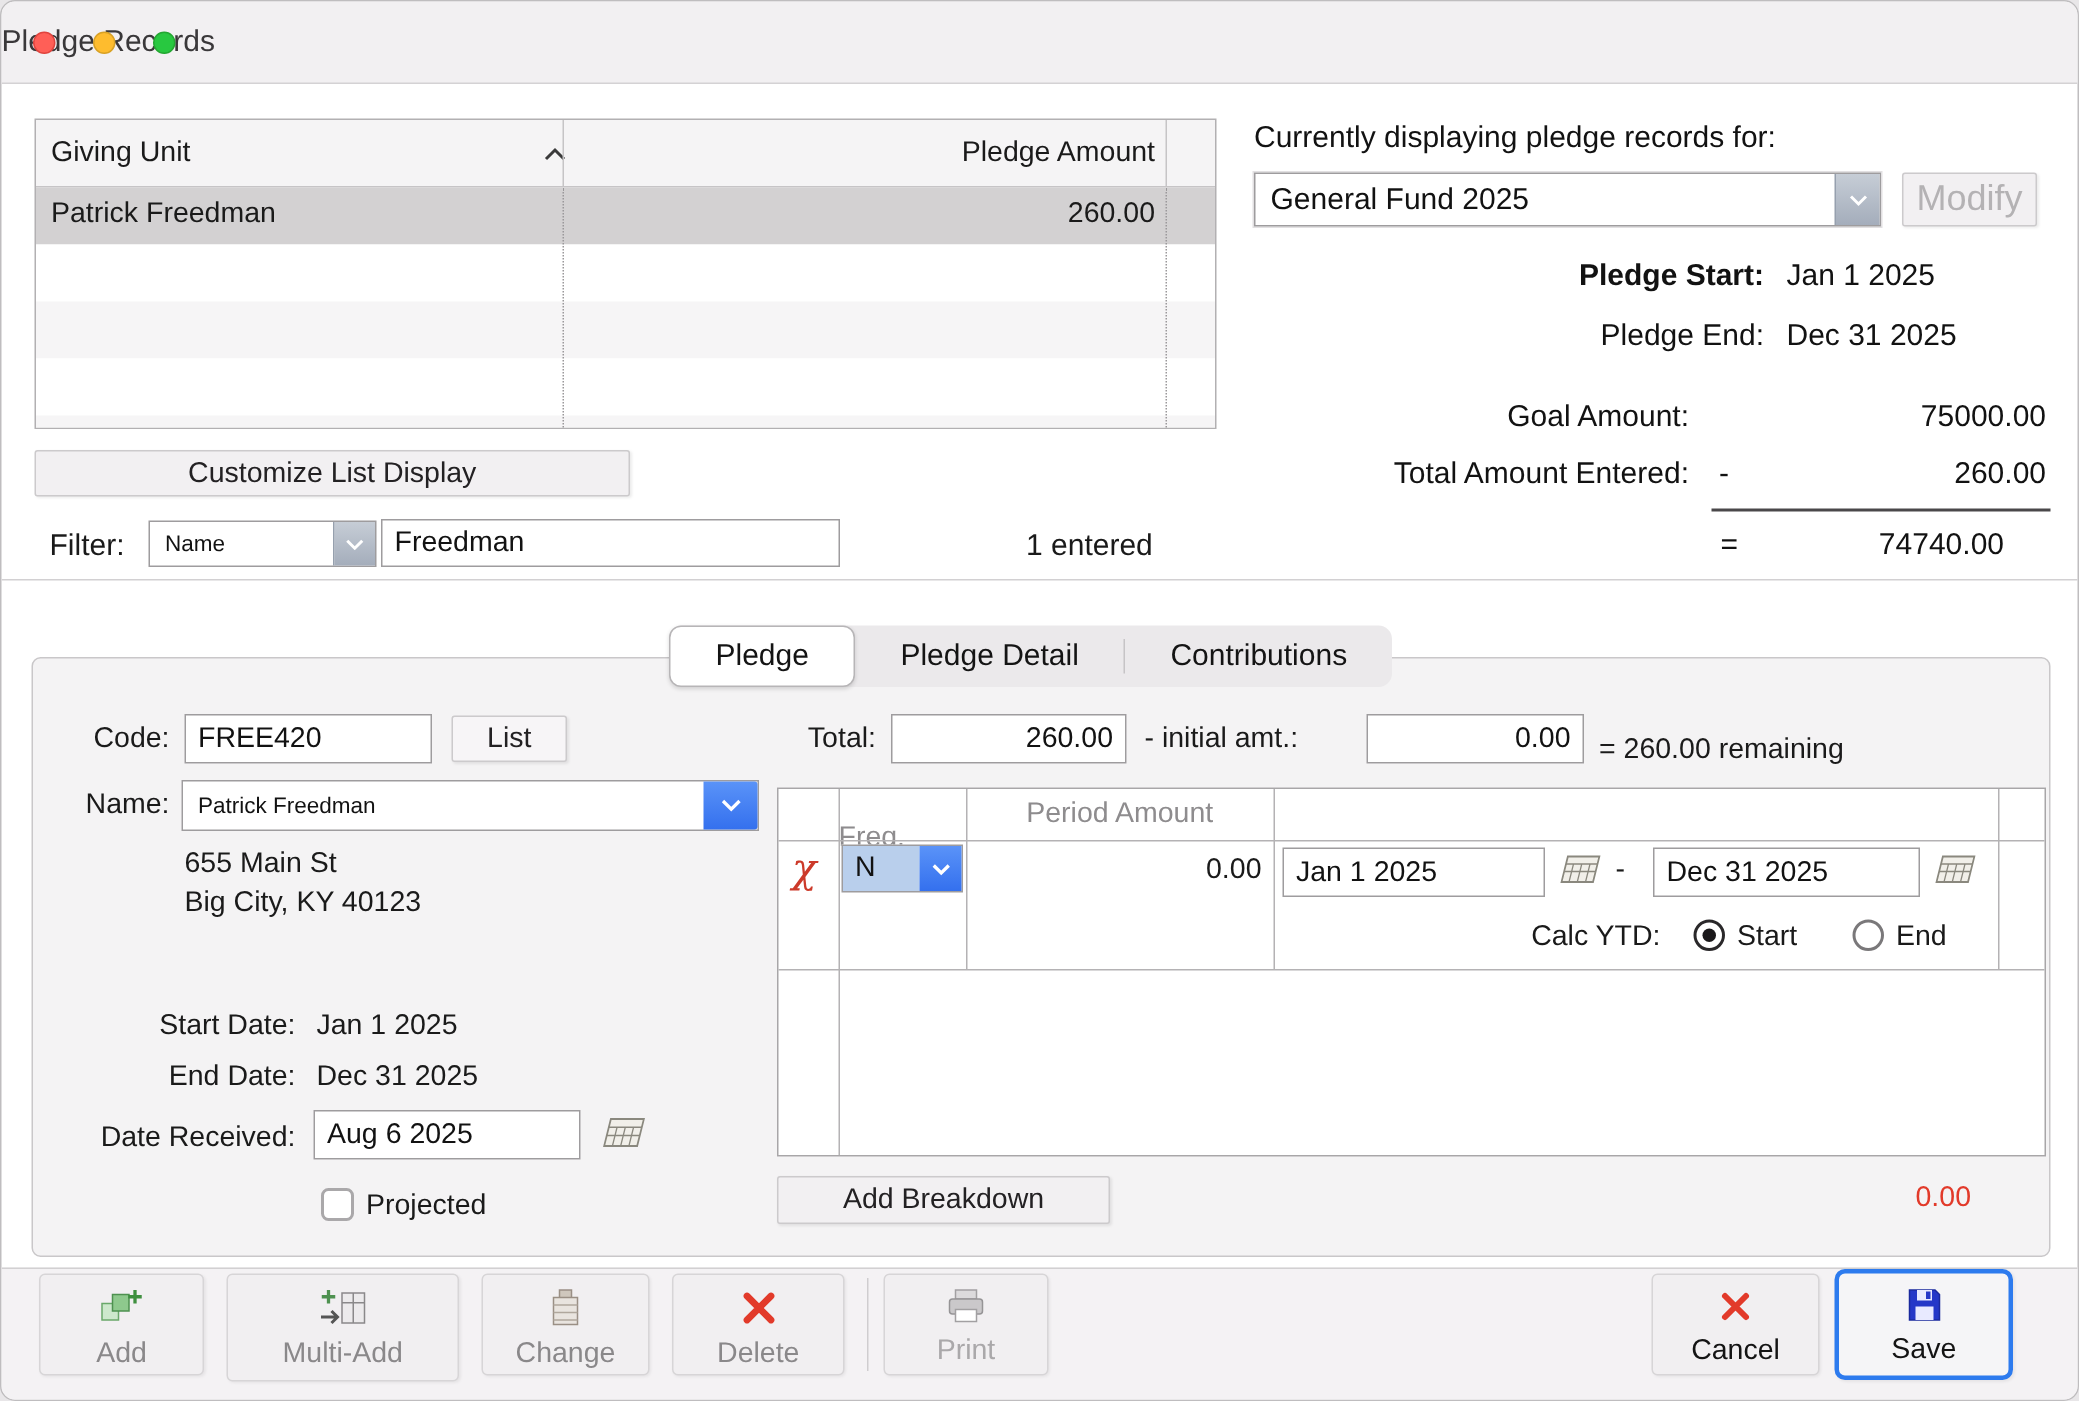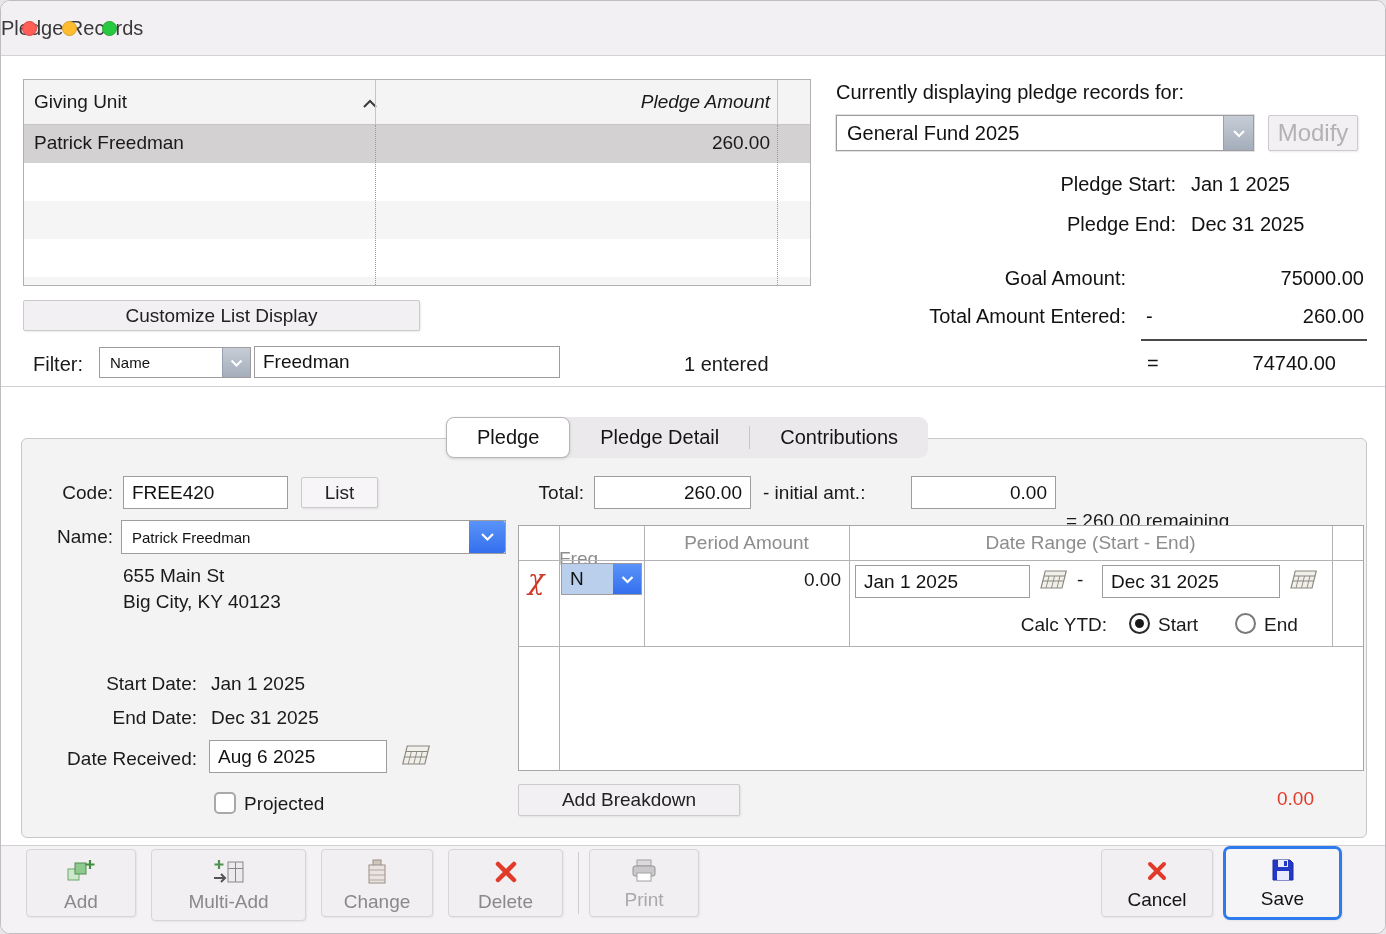--- a/index.html
+++ b/index.html
@@ -53,21 +53,21 @@
 
   <div class="abs" style="left:22px;top:78px;width:788px;height:207px;border:1px solid #b2b0b2;background:#fff;">
     <div class="abs" style="left:0;top:0;width:786px;height:45px;background:#f5f4f5;border-bottom:1px solid #c6c4c6;">
       <div class="lbl abs" style="left:10px;top:11px;">Giving Unit</div>
       <span class="abs" style="left:338px;top:15px;">
         <svg width="16" height="10" viewBox="0 0 16 10">
             <path d="M2 8 L8 2 L14 8" fill="none" stroke="#3a3a3a" stroke-width="2"></path>
           </svg>
       </span>
       <div class="abs" style="left:351px;top:0;width:1px;height:44px;background:#c6c4c6;"></div>
-      <div class="lbl abs tr" style="left:500px;top:11px;width:246px;font-style:italic;">Pledge Amount</div>
+      <div class="lbl abs tr" style="left:500px;top:11px;width:246px;">Pledge Amount</div>
       <div class="abs" style="left:753px;top:0;width:1px;height:44px;background:#c6c4c6;"></div>
     </div>
     <div class="abs" style="left:0;top:45px;width:786px;height:38px;background:#d3d1d2;">
       <div class="lbl abs" style="left:10px;top:7px;">Patrick Freedman</div>
       <div class="lbl abs tr" style="left:500px;top:7px;width:246px;">260.00</div>
     </div>
     <div class="abs" style="left:0;top:83px;width:786px;height:38px;background:#ffffff;"></div>
     <div class="abs" style="left:0;top:121px;width:786px;height:38px;background:#f6f5f6;"></div>
     <div class="abs" style="left:0;top:159px;width:786px;height:38px;background:#ffffff;"></div>
     <div class="abs" style="left:0;top:197px;width:786px;height:8px;background:#f6f5f6;"></div>
@@ -94,21 +94,21 @@
   <div class="abs popup" style="left:835px;top:114px;width:418px;height:36px;box-shadow:0 0 0 1px #e2e0e2;">
     <span class="pop-label" style="font-size:20px;">General Fund 2025</span>
     <span class="pop-arrow gray" style="width:30px;">
       <svg width="14" height="9" viewBox="0 0 14 9">
           <path d="M2 2l5 5 5-5" fill="none" stroke="#ffffff" stroke-width="2"></path>
         </svg>
     </span>
   </div>
   <button class="btn abs" style="left:1267px;top:114px;width:90px;height:36px;font-size:24px;color:#b4b2b4;">Modify</button>
 
-  <div class="lbl20 abs tr" style="left:900px;top:172px;width:275px;">Pledge Start:</div>
+  <div class="lbl20 abs tr" style="left:900px;top:172px;width:275px;font-weight:bold;">Pledge Start:</div>
   <div class="lbl20 abs" style="left:1190px;top:172px;">Jan 1 2025</div>
   <div class="lbl20 abs tr" style="left:900px;top:212px;width:275px;">Pledge End:</div>
   <div class="lbl20 abs" style="left:1190px;top:212px;">Dec 31 2025</div>
 
   <div class="lbl20 abs tr" style="left:830px;top:266px;width:295px;">Goal Amount:</div>
   <div class="lbl20 abs tr" style="left:1180px;top:266px;width:183px;">75000.00</div>
   <div class="lbl20 abs tr" style="left:830px;top:304px;width:295px;">Total Amount Entered:</div>
   <div class="lbl20 abs" style="left:1145px;top:304px;">-</div>
   <div class="lbl20 abs tr" style="left:1180px;top:304px;width:183px;">260.00</div>
   <div class="abs" style="left:1140px;top:338px;width:226px;height:2px;background:#4a484a;"></div>
@@ -159,26 +159,25 @@
       </svg>
   </span>
 
   <span class="abs checkbox" style="left:213px;top:791px;"></span>
   <div class="lbl abs" style="left:243px;top:792px;">Projected</div>
 
   <div class="lbl abs tr" style="left:465px;top:481px;width:118px;">Total:</div>
   <input class="abs field" style="left: 593px; top: 475px; width: 157px; height: 33px; text-align: right;" value="260.00">
   <div class="lbl abs" style="left:762px;top:481px;">- initial amt.:</div>
   <input class="abs field" style="left: 910px; top: 475px; width: 145px; height: 33px; text-align: right;" value="0.00">
-  <div class="lbl abs" style="left:1065px;top:509px;text-decoration:underline;">= 260.00 remaining</div>
+  <div class="lbl abs" style="left:1065px;top:488px;">= 260.00 remaining</div>
 
   <div class="abs" style="left:517px;top:524px;width:846px;height:246px;border:1px solid #a8a6a8;background:#fff;">
     <div class="abs bh" style="left:40px;top:22px;width:85px;text-align:left;">Freq.</div>
     <div class="abs bh" style="left:125px;top:6px;width:205px;text-align:center;">Period Amount</div>
-    <div class="abs bh" style="left:330px;top:6px;width:483px;text-align:center;">Date Range (Start - End)</div>
     <div class="abs" style="left:0;top:34px;width:844px;height:1px;background:#b4b2b4;"></div>
     <div class="abs" style="left:40px;top:0;width:1px;height:244px;background:#b4b2b4;"></div>
     <div class="abs" style="left:125px;top:0;width:1px;height:120px;background:#b4b2b4;"></div>
     <div class="abs" style="left:330px;top:0;width:1px;height:120px;background:#b4b2b4;"></div>
     <div class="abs" style="left:813px;top:0;width:1px;height:120px;background:#b4b2b4;"></div>
     <div class="abs" style="left:0;top:120px;width:844px;height:1px;background:#b4b2b4;"></div>
 
     <div class="abs" style="left:9px;top:40px;font-family:'DejaVu Serif',serif;font-style:italic;font-size:27px;color:#cc3a2a;line-height:1;">χ</div>
 
     <div class="abs" style="left:42px;top:37px;width:81px;height:32px;border:1px solid #9e9c9e;background:#fff;display:flex;align-items:stretch;">

